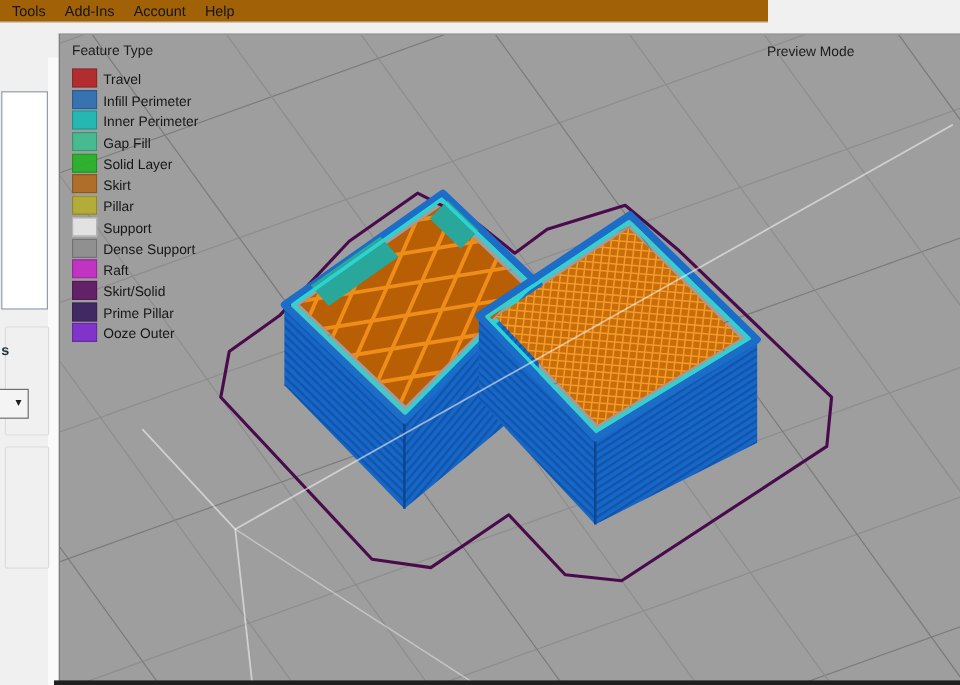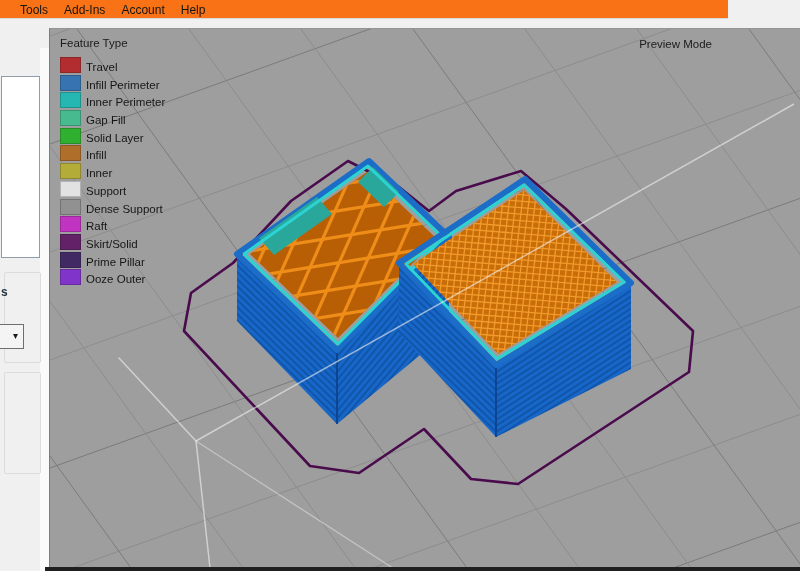--- a/index.html
+++ b/index.html
@@ -4,23 +4,23 @@
 <style>
   html,body{margin:0;padding:0;}
   body{
     width:800px;height:571px;position:relative;overflow:hidden;
     background:#f0f0f0;
     font-family:"Liberation Sans",sans-serif;
     -webkit-font-smoothing:antialiased;
   }
   
   .menubar{
-    position:absolute;left:0;top:0;width:728px;height:19px;
-    background:#f97316;border-bottom:1px solid #d9d9d9;
-    padding-left:12px;box-sizing:border-box;white-space:nowrap;
+    position:absolute;left:0;top:0;width:640px;height:19px;
+    background:#a16207;border-bottom:1px solid #d9d9d9;
+    padding-left:2px;box-sizing:border-box;white-space:nowrap;
   }
   .menu-item{
     display:inline-block;padding:2px 8px;font-size:12px;color:#151515;
     cursor:default;
   }
   
   .left-panel{position:absolute;left:0;top:20px;width:49px;bottom:0;background:#f0f0f0;}
   .panel-gap{position:absolute;left:40px;top:28px;width:9px;bottom:0;background:#fafafa;}
   .listbox{
     position:absolute;left:1px;top:56px;width:37px;height:180px;
@@ -260,22 +260,22 @@
   </svg>
 
   <div class="hud-title">Feature Type</div>
   <div class="hud-mode">Preview Mode</div>
   <div class="legend" id="legend">
       <div class="legend-row"><span class="legend-swatch" style="background: rgb(179, 36, 38);"></span><span class="legend-label">Travel</span></div>
       <div class="legend-row"><span class="legend-swatch" style="background: rgb(46, 112, 178);"></span><span class="legend-label">Infill Perimeter</span></div>
       <div class="legend-row"><span class="legend-swatch" style="background: rgb(28, 186, 180);"></span><span class="legend-label">Inner Perimeter</span></div>
       <div class="legend-row"><span class="legend-swatch" style="background: rgb(64, 189, 142);"></span><span class="legend-label">Gap Fill</span></div>
       <div class="legend-row"><span class="legend-swatch" style="background: rgb(39, 178, 39);"></span><span class="legend-label">Solid Layer</span></div>
-      <div class="legend-row"><span class="legend-swatch" style="background: rgb(177, 106, 32);"></span><span class="legend-label">Infill</span></div>
-      <div class="legend-row"><span class="legend-swatch" style="background: rgb(182, 174, 48);"></span><span class="legend-label">Inner</span></div>
+      <div class="legend-row"><span class="legend-swatch" style="background: rgb(177, 106, 32);"></span><span class="legend-label">Skirt</span></div>
+      <div class="legend-row"><span class="legend-swatch" style="background: rgb(182, 174, 48);"></span><span class="legend-label">Pillar</span></div>
       <div class="legend-row"><span class="legend-swatch" style="background: rgb(232, 232, 232);"></span><span class="legend-label">Support</span></div>
       <div class="legend-row"><span class="legend-swatch" style="background: rgb(144, 144, 144);"></span><span class="legend-label">Dense Support</span></div>
       <div class="legend-row"><span class="legend-swatch" style="background: rgb(196, 42, 196);"></span><span class="legend-label">Raft</span></div>
       <div class="legend-row"><span class="legend-swatch" style="background: rgb(95, 23, 100);"></span><span class="legend-label">Skirt/Solid</span></div>
       <div class="legend-row"><span class="legend-swatch" style="background: rgb(58, 33, 96);"></span><span class="legend-label">Prime Pillar</span></div>
       <div class="legend-row"><span class="legend-swatch" style="background: rgb(127, 44, 205);"></span><span class="legend-label">Ooze Outer</span></div>
     </div>
 </div>
 
 <div class="bottom-strip"></div>

